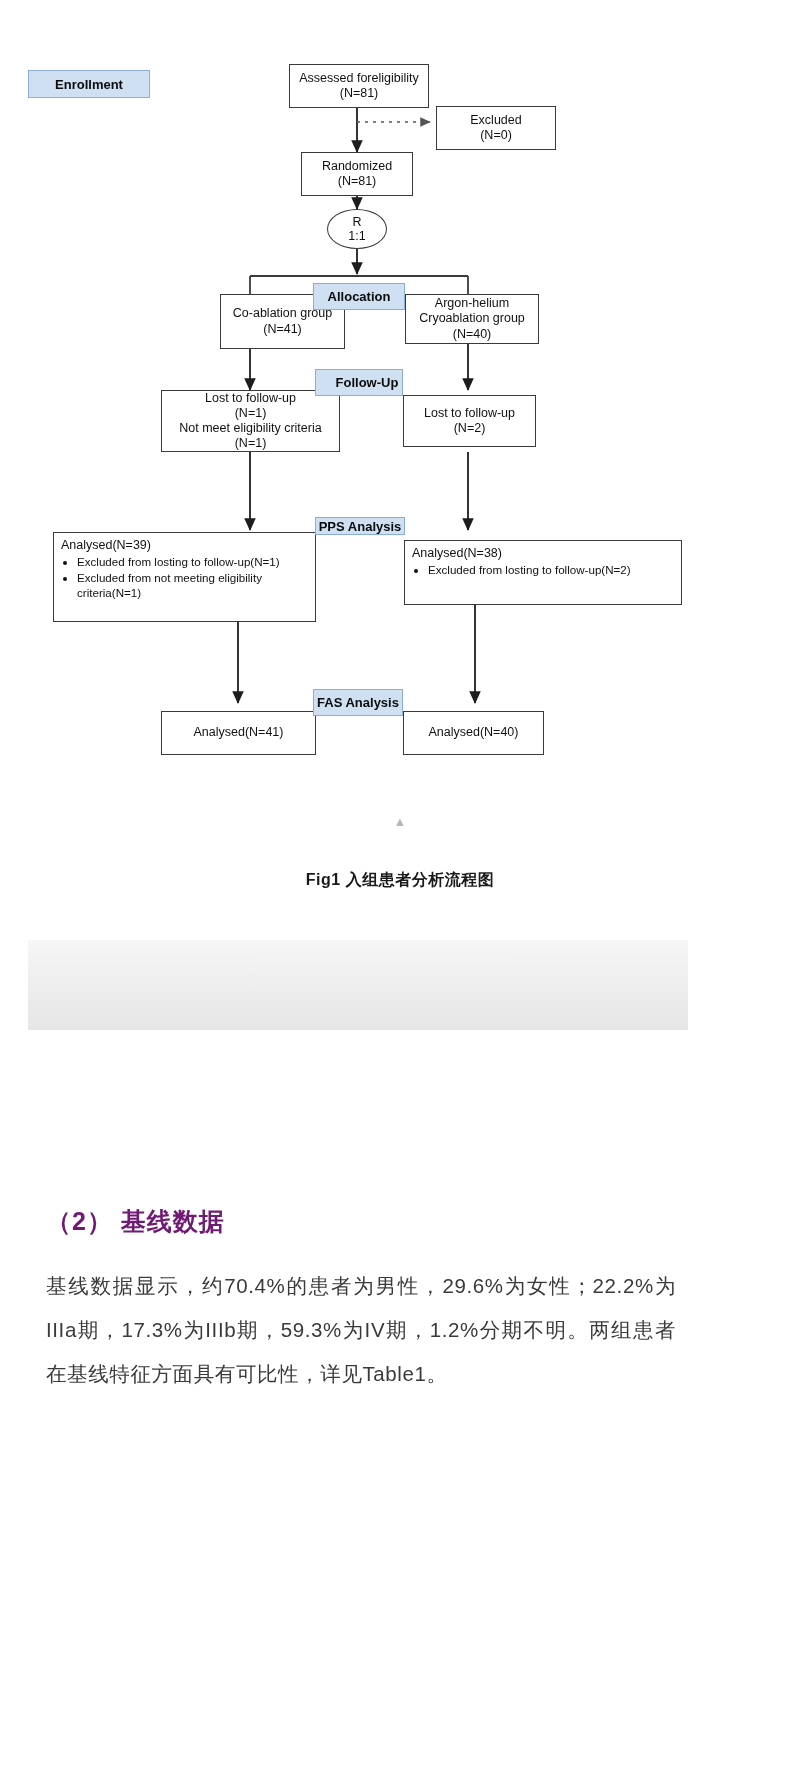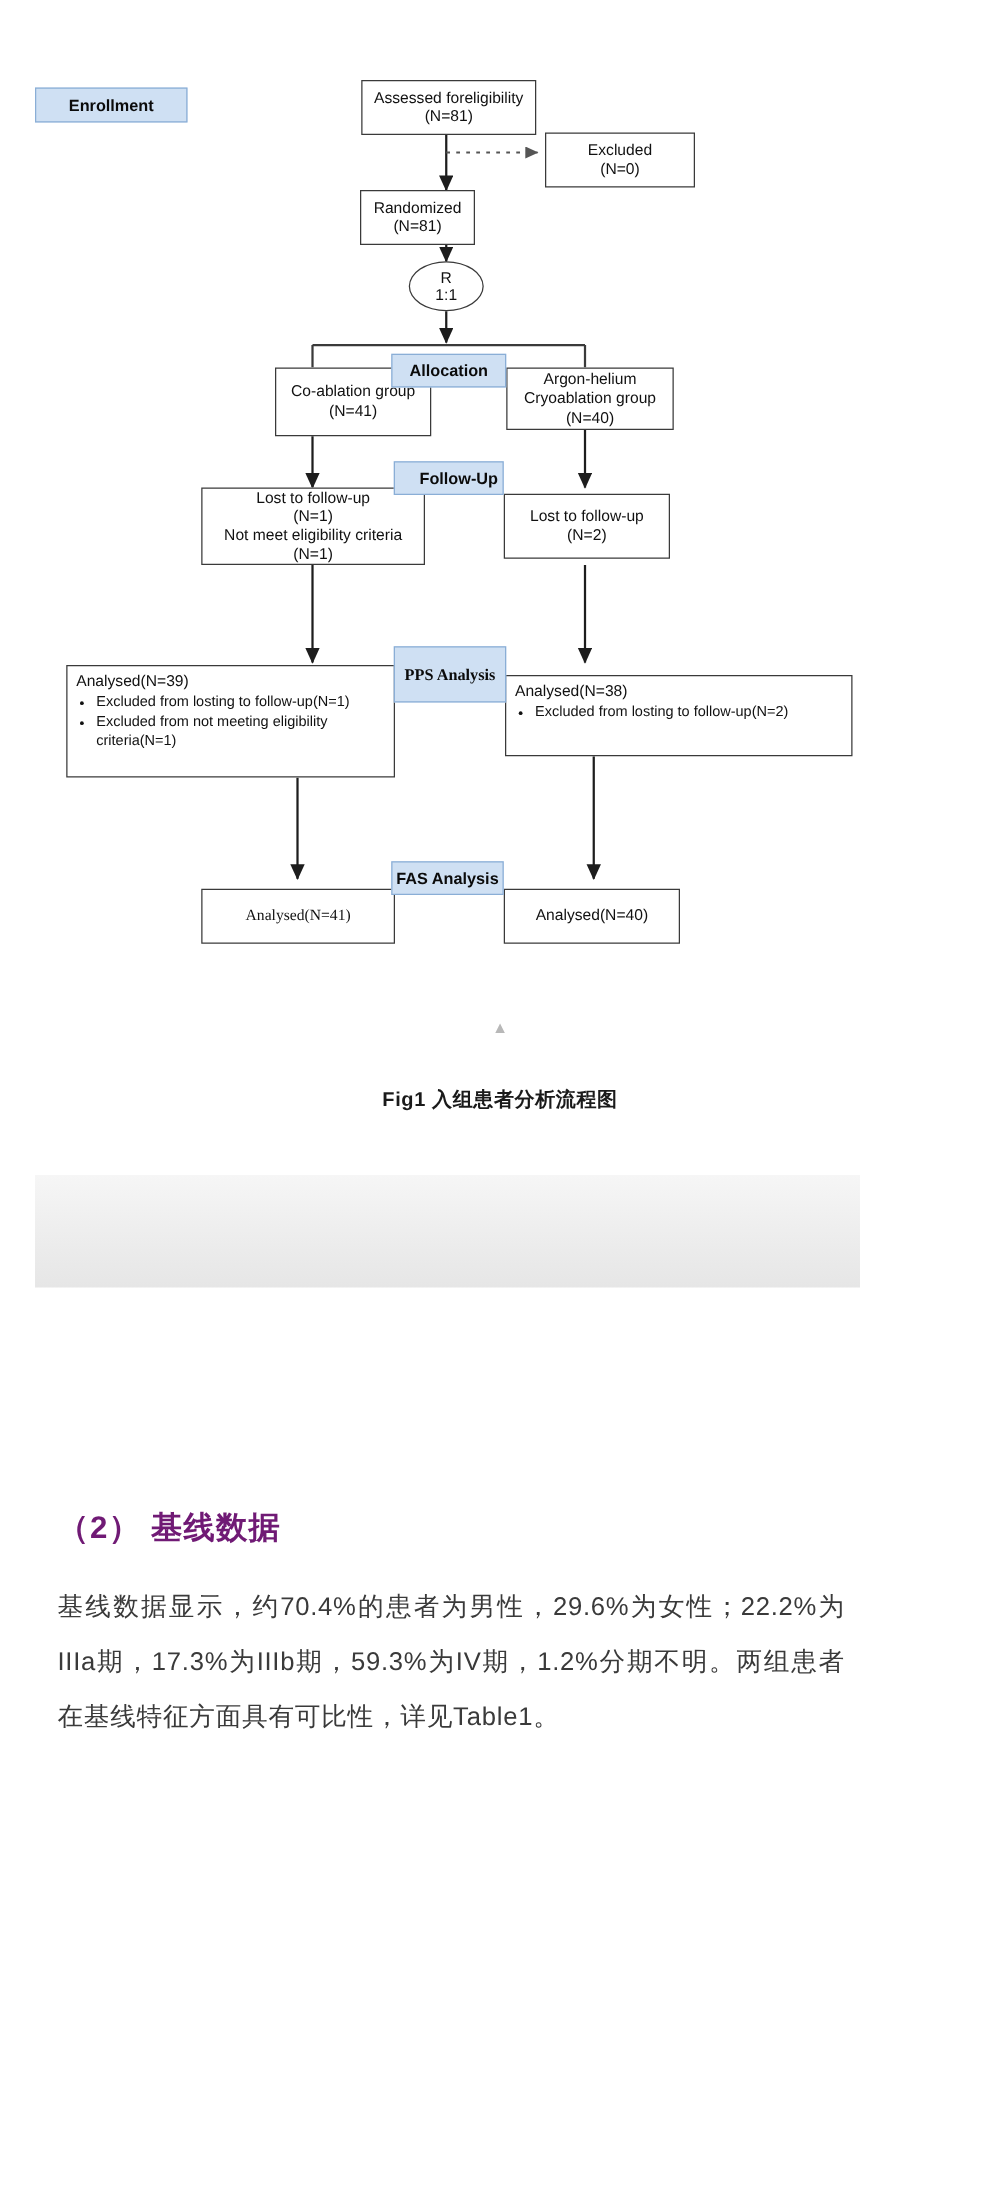--- a/index.html
+++ b/index.html
@@ -173,21 +173,21 @@
     <div class="node" style="left:289px; top:64px; width:140px; height:38px;">
       <span class="ln">Assessed foreligibility</span>
       <span class="ln">(N=81)</span>
     </div>
 
     <div class="node" style="left:436px; top:106px; width:120px; height:33px;">
       <span class="ln">Excluded</span>
       <span class="ln">(N=0)</span>
     </div>
 
-    <div class="node" style="left:288px; top:152px; width:92px; height:32px;">
+    <div class="node" style="left:301px; top:152px; width:112px; height:32px;">
       <span class="ln">Randomized</span>
       <span class="ln">(N=81)</span>
     </div>
 
     <div class="ellipse" style="left:327px; top:209px; width:60px; height:40px;">
       <span class="ln">R</span>
       <span class="ln">1:1</span>
     </div>
 
     <div class="node" style="left:188px; top:294px; width:125px; height:55px;margin-left:32px;">
@@ -229,25 +229,25 @@
       </ul>
     </div>
 
     <div class="node left-align" style="left:404px; top:540px; width:278px; height:65px;">
       <span class="ln">Analysed(N=38)</span>
       <ul class="bullets">
         <li>Excluded from losting to follow-up(N=2)</li>
       </ul>
     </div>
 
-    <div class="stage" style="left:315px; top:517px; width:90px; height:45px;font-family:Liberation Serif, serif;">
+    <div class="stage" style="left:315px; top:517px; width:90px; height:18px;">
       <span>PPS Analysis</span>
     </div>
 
-    <div class="node" style="left:161px; top:711px; width:155px; height:30px;font-family:Liberation Serif, serif;">
+    <div class="node" style="left:161px; top:711px; width:155px; height:30px;">
       <span class="ln">Analysed(N=41)</span>
     </div>
 
     <div class="node" style="left:403px; top:711px; width:141px; height:30px;">
       <span class="ln">Analysed(N=40)</span>
     </div>
 
     <div class="stage" style="left:313px; top:689px; width:90px; height:27px;">
       <span>FAS Analysis</span>
     </div>

